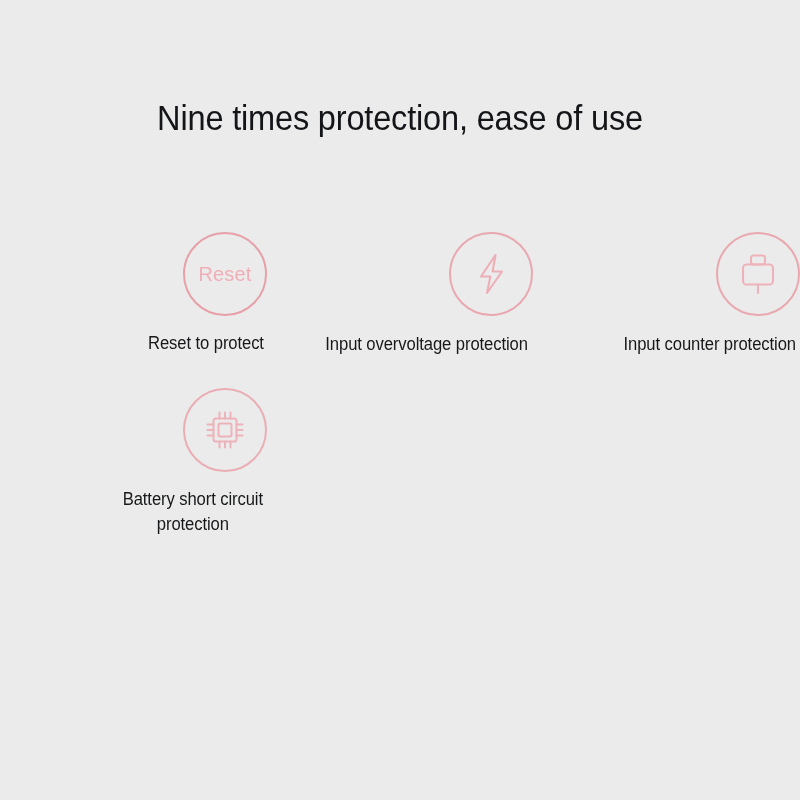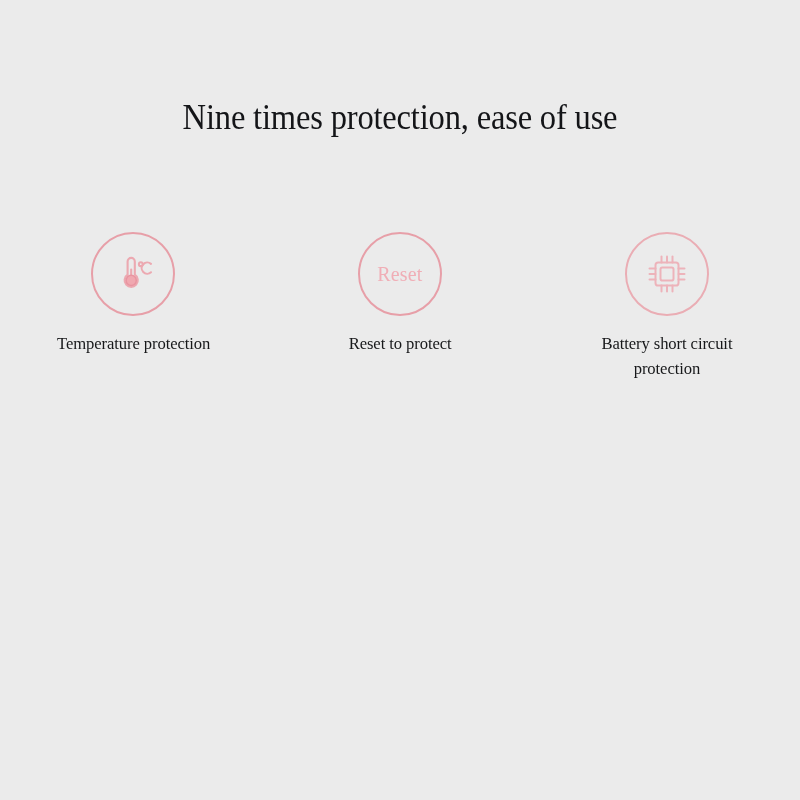--- a/index.html
+++ b/index.html
@@ -14,21 +14,20 @@
     background: #ebebeb;
     font-family: "Liberation Sans", sans-serif;
     color: #17181a;
   }
 
   .page {
     position: relative;
     width: 668px;
     height: 800px;
     background: #ebebeb;
-    font-family: Liberation Serif, serif;
   }
 
   .page-title {
     position: absolute;
     top: 98px;
     left: 0;
     width: 800px;
     text-align: center;
     font-size: 35px;
     font-weight: 400;
@@ -44,21 +43,21 @@
     left: 0;
     width: 800px;
     display: grid;
     grid-template-columns: repeat(3, 1fr);
     grid-template-rows: 156px 156px auto;
   }
 
   .cell {
     display: flex;
     flex-direction: column;
-    align-items: center;
+    align-items: flex-end;
   }
 
   .cell-icon {
     width: 84px;
     height: 84px;
     border-radius: 50%;
     border: 2px solid #e79fa8;
     display: flex;
     align-items: center;
     justify-content: center;
@@ -95,44 +94,52 @@
 </style>
 </head>
 <body>
 
 <div class="page">
 
   <h1 class="page-title">Nine times protection, ease of use</h1>
 
   <div class="grid">
 
-    <div class="cell row1">
-      <div class="cell-icon">
-        <span>
-          <svg width="46" height="46" viewBox="0 0 46 46" fill="none" stroke="#eca9b1" stroke-width="2.1" stroke-linecap="round" stroke-linejoin="round">
-            <path d="M17.6 10.5a3.6 3.6 0 0 1 7.2 0v13.2a6.6 6.6 0 1 1-7.2 0z"></path>
-            <path d="M21.2 18.5v8.6"></path>
-            <circle cx="21.2" cy="29.4" r="5.1" fill="#f0a8b0" stroke="#e994a0" stroke-width="1.6"></circle>
-            <circle cx="30.8" cy="13.2" r="1.9"></circle>
-            <path d="M41 12.9a5.6 5.6 0 1 0 0 8.4"></path>
-          </svg>
-        </span>
-      </div>
-      <div class="cell-label">Temperature protection</div>
-    </div>
 
 
     <div class="cell row1">
       <div class="cell-icon">
         <span class="icon-text">Reset</span>
       </div>
       <div class="cell-label">Reset to protect</div>
     </div>
 
+    <div class="cell row2">
+      <div class="cell-icon">
+        <span>
+          <svg width="34" height="44" viewBox="0 0 34 44" fill="none" stroke="#eeacb4" stroke-width="2.1" stroke-linecap="round" stroke-linejoin="round">
+            <path d="M21.5 3 7 24.5h9.3L13 41 28 19.5h-9.4z"></path>
+          </svg>
+        </span>
+      </div>
+      <div class="cell-label">Input overvoltage protection</div>
+    </div>
 
+    <div class="cell row2">
+      <div class="cell-icon">
+        <span>
+          <svg width="42" height="44" viewBox="0 0 42 44" fill="none" stroke="#efb0b7" stroke-width="2.1" stroke-linecap="round" stroke-linejoin="round">
+            <rect x="14" y="3.5" width="14" height="9" rx="2.4"></rect>
+            <rect x="6" y="12.5" width="30" height="20" rx="3.6"></rect>
+            <path d="M21 32.5v8.5"></path>
+          </svg>
+        </span>
+      </div>
+      <div class="cell-label">Input counter protection</div>
+    </div>
 
 
 
     <div class="cell row3">
       <div class="cell-icon">
         <span>
           <svg width="46" height="46" viewBox="0 0 46 46" fill="none" stroke="#eeadb5" stroke-width="2" stroke-linecap="round" stroke-linejoin="round">
             <rect x="11.5" y="11.5" width="23" height="23" rx="2.6"></rect>
             <rect x="16.5" y="16.5" width="13" height="13" rx="1.8"></rect>
             <path d="M17.5 11.5V5.5"></path>

